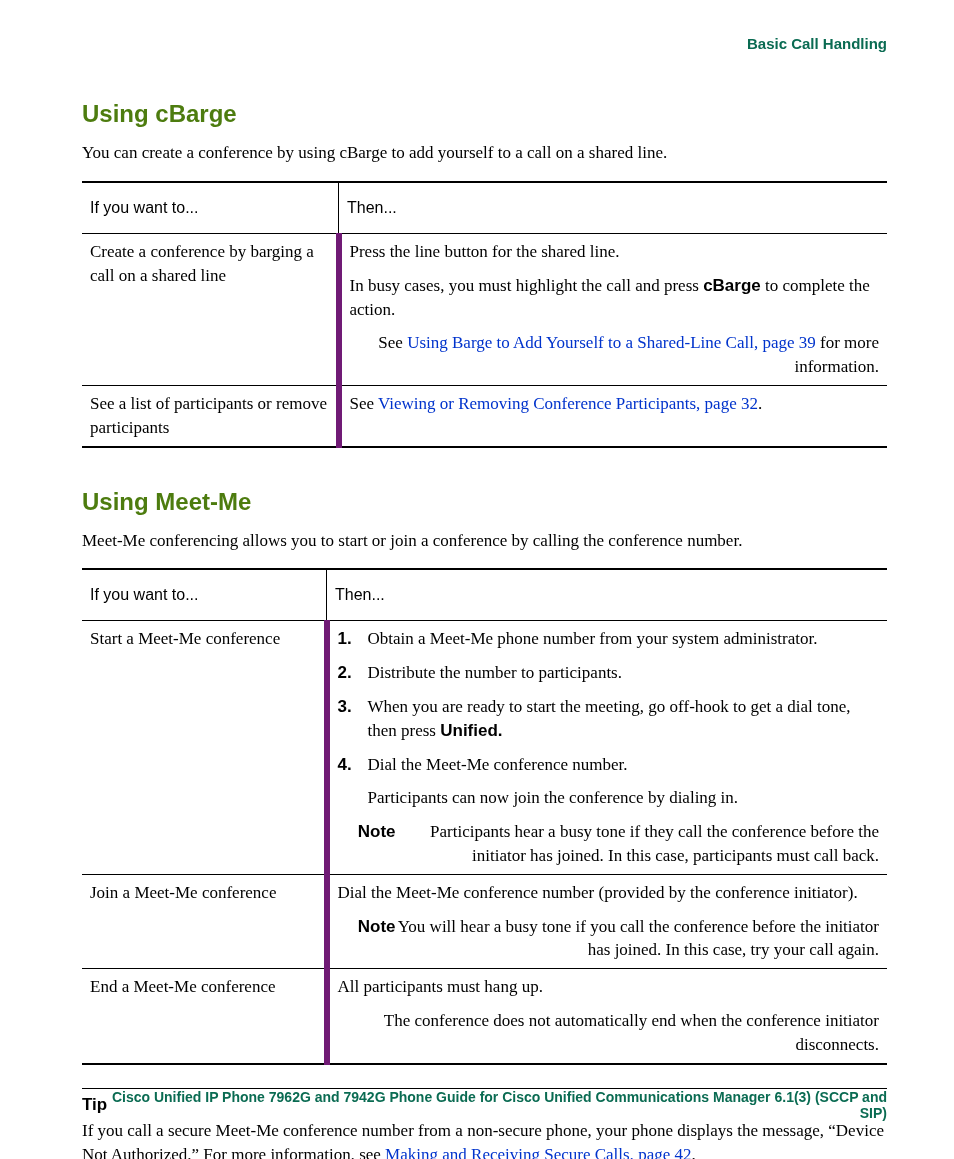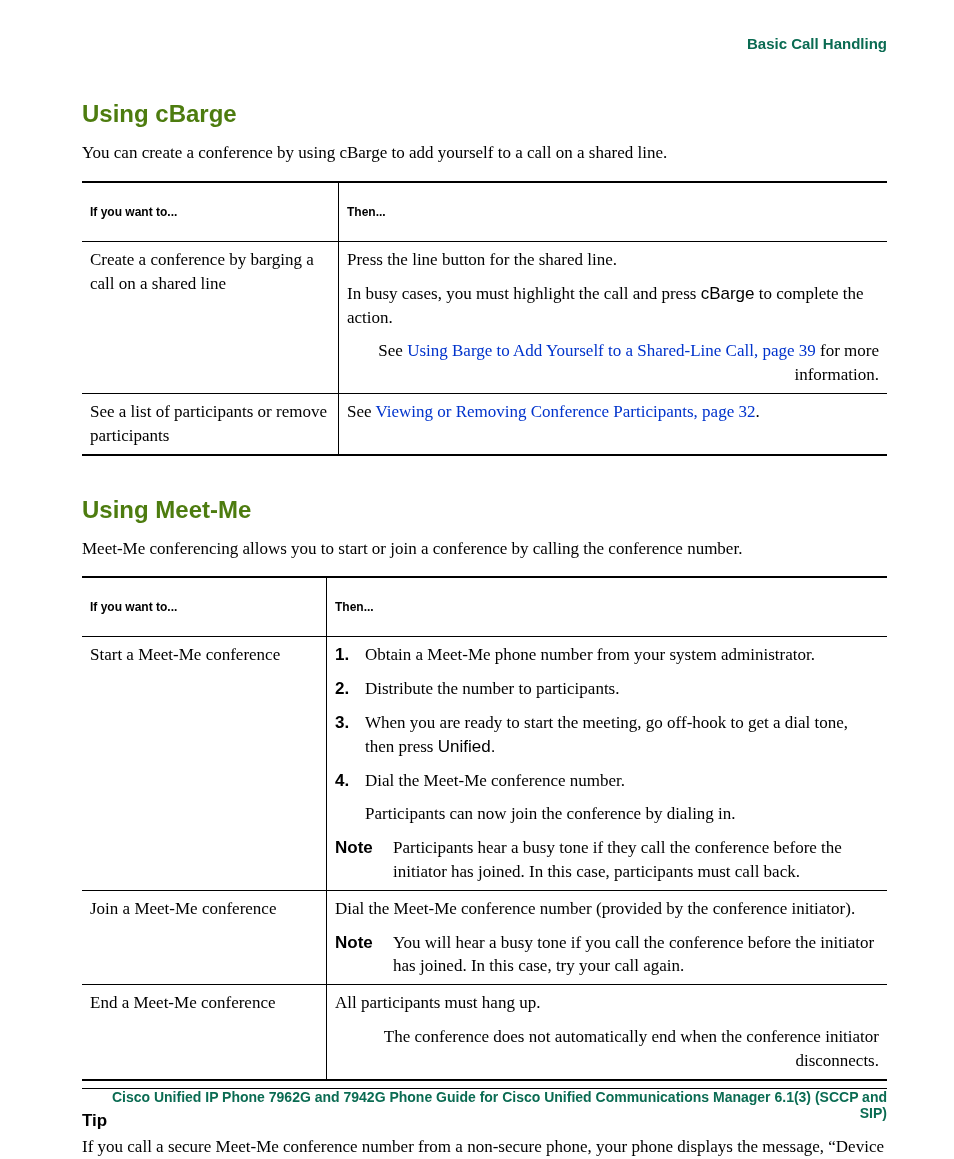--- a/index.html
+++ b/index.html
@@ -38,52 +38,52 @@
   }
   table {
     border-collapse: collapse;
     width: 100%;
     font-size: 17px;
     margin-bottom: 40px;
   }
   table.last-table { margin-bottom: 30px; }
   th {
     font-family: Arial, Helvetica, sans-serif;
-    font-weight: bold;
-    font-size: 12px;
+    font-weight: normal;
+    font-size: 16px;
     text-align: left;
-    padding: 22px 8px;
+    padding: 16px 8px;
     border-top: 2px solid #000;
     border-bottom: 1px solid #000;
     border-left: 1px solid #000;
     border-right: 1px solid #000;
   }
   th:first-child, td:first-child { border-left: none; }
   th:last-child, td:last-child { border-right: none; }
   td {
     padding: 6px 8px;
-    border-left: 1px solid #701a75;
+    border-left: 6px solid #701a75;
     border-right: 1px solid #000;
     vertical-align: top;
     line-height: 1.4;
   }
   tr.last-row td { border-bottom: 2px solid #000; }
   tr.mid-row td { border-bottom: 1px solid #000; }
   .link { color: #0033cc; }
-  .bold-sans { font-family: Arial, Helvetica, sans-serif; font-weight: normal; text-align: center; }
+  .bold-sans { font-family: Arial, Helvetica, sans-serif; font-weight: bold; text-align: center; }
   ol.steps { margin: 0; padding: 0; list-style: none; }
   ol.steps li { display: flex; margin-bottom: 10px; }
   ol.steps li .num {
     font-family: Arial, Helvetica, sans-serif;
     font-weight: bold;
     width: 30px;
     flex-shrink: 0;
   }
   ol.steps li .txt { flex: 1; }
-  .note-row { display: flex; margin-top: 6px; }
+  .note-row { display: flex; margin-top: 6px; text-align: right; }
   .note-row .note-lbl {
     font-family: Arial, Helvetica, sans-serif;
     font-weight: bold;
     width: 58px;
     flex-shrink: 0;
   }
   .note-row .note-txt { flex: 1; }
   .col-left { width: 240px; }
   .col-left-2 { width: 228px; }
   .tip-heading {

